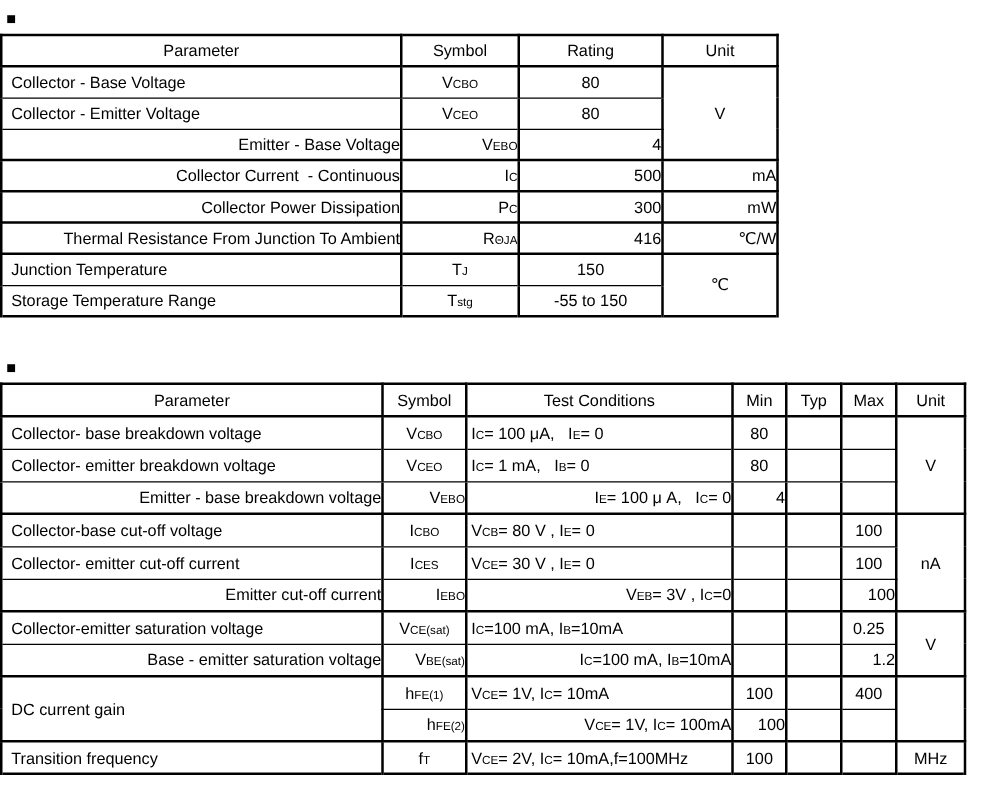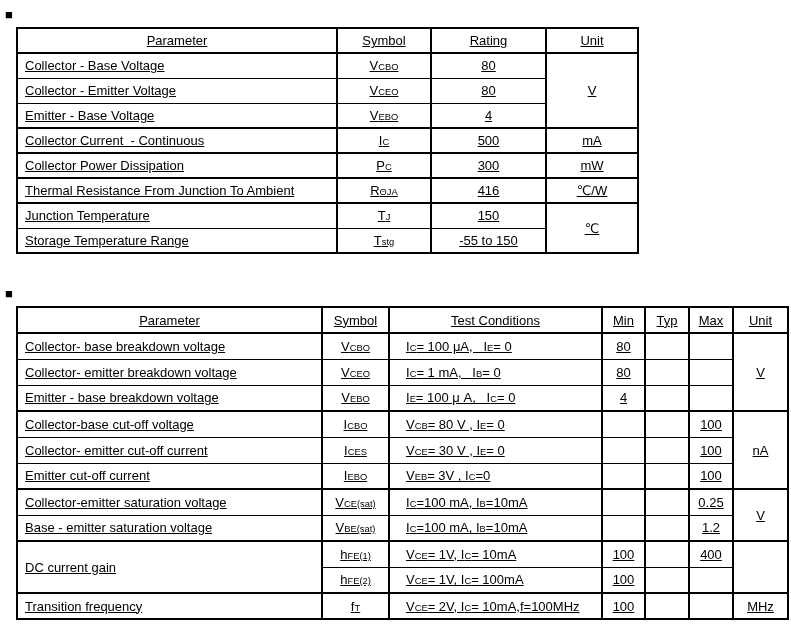--- a/index.html
+++ b/index.html
@@ -14,37 +14,36 @@
     display:flex; align-items:center; gap:8px;
     font-size:16px; line-height:18px; margin-left:5px;
     white-space:pre;
   }
   .section-title .bullet { font-size:13px; line-height:13px; }
   .mt1 { padding-top:8px; }
   .mt2 { padding-top:33px; }
 
   table {
     border-collapse:collapse; table-layout:fixed;
-    margin-left:16px; margin-top:6px;
+    margin-top:6px;
     border:2px solid #000;
-    text-decoration:underline;
   }
   td, th {
     border:2px solid #000;
     border-top-width:1px; border-bottom-width:1px;
     font-size:13px; font-weight:400;
     padding:0; box-sizing:border-box;
     white-space:pre; overflow:hidden;
     vertical-align:middle;
   }
   tr.head th { border-top-width:2px; border-bottom-width:2px; text-align:center; }
-  tr.gb td { border-bottom-width:2px; }
+  tr.gb td { border-bottom-width:2px;text-align:right; }
   td.gbend { border-bottom-width:2px; }
   .l { text-align:left; padding-left:7px; }
-  .cond { text-align:left; padding-left:16px; }
+  .cond { text-align:left; padding-left:3px; }
   .c { text-align:center; }
   .sub { font-size:0.72em; }
   #t1 { width:621px; }
   #t2 { width:771px; }
   #t1 td, #t1 th { height:25px; }
   #t2 td, #t2 th { height:26px; }
 </style>
 </head>
 <body>
 

